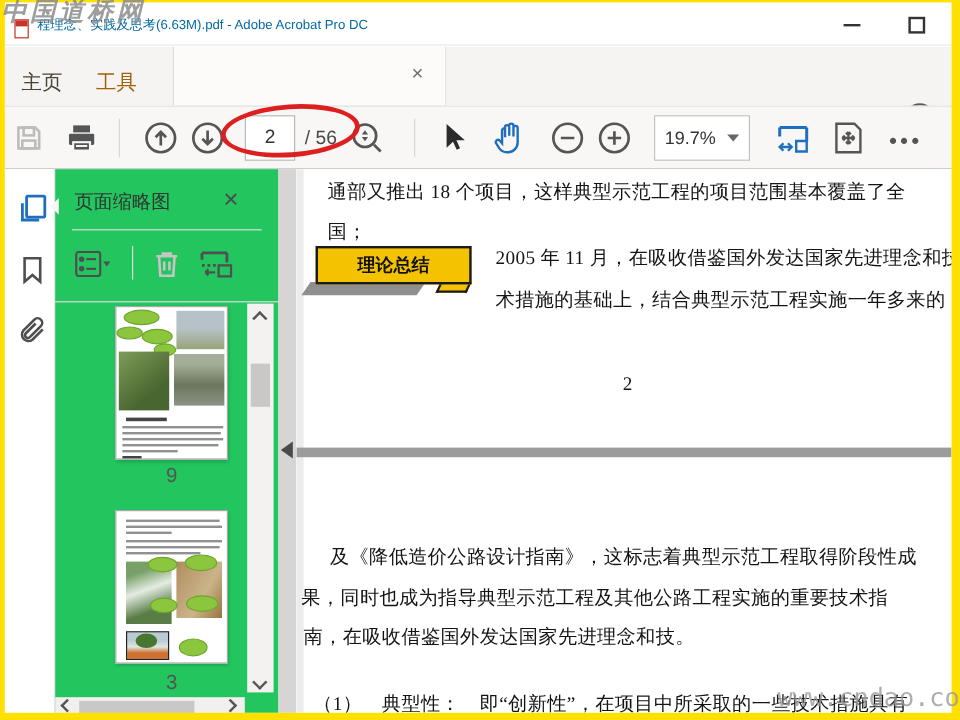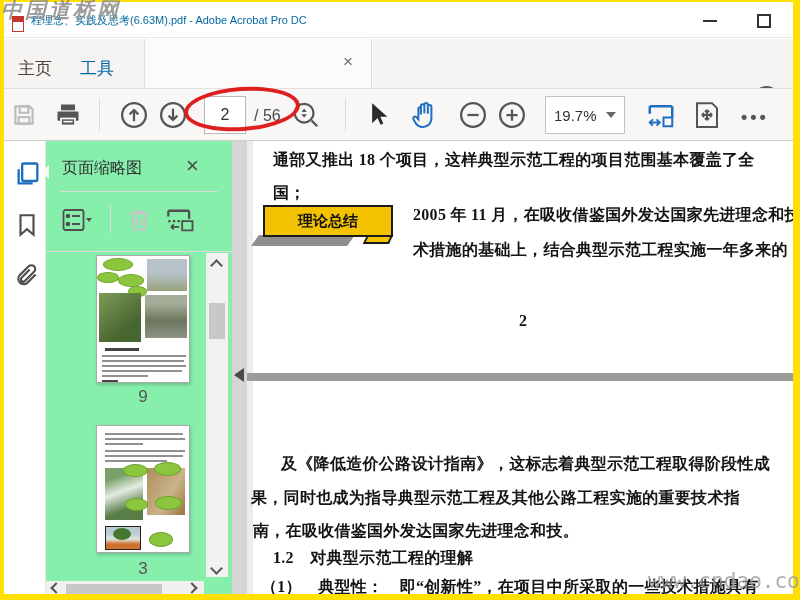--- a/index.html
+++ b/index.html
@@ -23,21 +23,21 @@
 
   
   .wm-top { left:1px; top:-4px; font-family:"DejaVu Serif","Liberation Serif",serif; font-style:italic; font-weight:bold;
             font-size:21px; letter-spacing:3px; color:#8d8d8d; opacity:.85; z-index:60; }
   .wm-bottom { left:648px; top:569px; font-family:"DejaVu Sans Mono","Liberation Mono",monospace;
                font-size:21px; color:#9a9a9a; opacity:.8; z-index:60; letter-spacing:0px; }
 
   
   .tabbar { left:4px; top:39px; width:789px; height:49px; background:#f5f4f2; }
   .tab-home  { left:4px; top:12px; padding:6px 10px; font-size:17px; color:#4a4336; }
-  .tab-tools { left:66px; top:12px; padding:6px 10px; font-size:17px; color:#0369a1; }
+  .tab-tools { left:66px; top:12px; padding:6px 10px; font-size:17px; color:#a16207; }
   .tab-doc { left:140px; top:0; width:228px; height:49px; background:#fcfbfa; border-left:1px solid #e0dedb; border-right:1px solid #e0dedb; }
   .tab-doc-label { left:40px; top:16px; font-size:15px; color:#4a4336; white-space:nowrap; }
   .tab-doc-close { left:198px; top:13px; font-size:17px; color:#6b6b6b; cursor:default; }
   .help-circle { left:749px; top:47px; width:27px; height:27px; border:2px solid #5a5a5a; border-radius:50%;
                  text-align:center; font-size:16px; font-weight:bold; color:#5a5a5a; line-height:24px; }
 
   
   .toolbar { left:4px; top:88px; width:789px; height:53px; background:#f8f7f6; border-top:1px solid #e2e1df; border-bottom:1px solid #cfcecd; }
   .tb-divider { top:10px; width:1px; height:32px; background:#d8d7d5; }
   .tb-icon { top:10px; width:32px; height:32px; display:flex; align-items:center; justify-content:center; }
@@ -51,21 +51,21 @@
   .zoom-value { font-size:15px; color:#333; }
   .zoom-caret { width:0; height:0; border-left:5px solid transparent; border-right:5px solid transparent; border-top:6px solid #666; }
   .tb-dots { left:737px; top:18px; font-size:18px; color:#555; letter-spacing:3px; font-weight:bold; }
 
   
   .rail { left:4px; top:141px; width:42px; height:453px; background:#ffffff; border-right:1px solid #e6e5e3; }
   .rail-item { left:10px; width:28px; height:30px; }
   .notch { left:42px; top:165px; width:0; height:0; border-top:7px solid transparent; border-bottom:7px solid transparent; border-right:7px solid #f8f7f6; z-index:5; }
 
   
-  .panel { left:46px; top:141px; width:186px; height:453px; background:#86efac;text-decoration:underline; }
+  .panel { left:46px; top:141px; width:186px; height:453px; background:#22c55e;text-decoration:underline; }
   .panel-title { left:16px; top:17px; font-size:16px; color:#333; }
   .panel-close { left:140px; top:12px; font-size:22px; color:#4a4a4a; }
   .panel-hr1 { left:14px; top:50px; width:158px; height:1px; background:#dddcda; }
   .panel-hr2 { left:0px; top:110px; width:186px; height:1px; background:#dddcda; }
   .panel-tool { top:62px; width:34px; height:34px; display:flex; align-items:center; justify-content:center; }
   .panel-tool-divider { left:64px; top:64px; width:1px; height:28px; background:#dddcda; }
 
   .thumb-page { left:50px; width:94px; background:#fff; border:1px solid #a8a8a8; box-shadow:1px 2px 3px rgba(0,0,0,.18); }
   .thumb-9  { top:114px; height:128px; }
   .thumb-10 { top:284px; height:128px; }
@@ -94,21 +94,21 @@
   
   .splitter { left:232px; top:141px; width:15px; height:453px; background:#d6d5d4; }
   .collapse-tri { left:234px; top:368px; width:0; height:0; border-top:7px solid transparent; border-bottom:7px solid transparent; border-right:10px solid #4a4a4a; z-index:6; }
 
   
   .docpane { left:247px; top:141px; width:546px; height:453px; background:#fff; overflow:hidden; }
   .page-gutter { left:0; top:0; width:6px; height:453px; background:#ececec; }
   .page-sep { left:0px; top:232px; width:546px; height:8px; background:#9c9c9c; }
 
   .docline { position:absolute; font-family:"Liberation Serif","DejaVu Serif",serif; font-size:16px; color:#141414;
-             letter-spacing:0.3px; white-space:nowrap;font-weight:bold; }
+             letter-spacing:0.3px; white-space:nowrap; }
 
   .badge { left:16px; top:64px; width:130px; height:32px; background:#f3c200; border:2px solid #1a1a1a;
            display:flex; align-items:center; justify-content:center; z-index:3;
            font-family:"Liberation Sans",sans-serif; font-size:15px; font-weight:bold; color:#111; }
   .badge-shadow { left:8px; top:94px; width:96px; height:11px; background:#8f8f8f; transform:skewX(-35deg); z-index:1; }
   .badge-fold { left:118px; top:94px; width:26px; height:9px; background:#f3c200; border:2px solid #1a1a1a; border-top:none; transform:skewX(-25deg); z-index:2; }
 
   svg { display:block; }
 </style>
 </head>
@@ -332,24 +332,23 @@
   <div class="abs badge">理论总结</div>
   <div class="abs badge-shadow"></div>
   <div class="abs badge-fold"></div>
 
   <div class="docline" style="left:166px;top:64px;">2005 年 11 月，在吸收借鉴国外发达国家先进理念和技</div>
   <div class="docline" style="left:166px;top:99px;">术措施的基础上，结合典型示范工程实施一年多来的</div>
   <div class="docline" style="left:272px;top:171px;">2</div>
 
   <div class="abs page-sep"></div>
 
-  <div class="docline" style="left:28px;top:313px;margin-left:6px;">及《降低造价公路设计指南》，这标志着典型示范工程取得阶段性成</div>
+  <div class="docline" style="left:28px;top:313px;">及《降低造价公路设计指南》，这标志着典型示范工程取得阶段性成</div>
   <div class="docline" style="left:4px;top:347px;">果，同时也成为指导典型示范工程及其他公路工程实施的重要技术指</div>
   <div class="docline" style="left:6px;top:380px;">南，在吸收借鉴国外发达国家先进理念和技。</div>
-  <div class="docline" style="left:26px;top:407px;">1.2　对典型示范工程的理解</div>
   <div class="docline" style="left:14px;top:436px;">（1）　典型性：　即“创新性”，在项目中所采取的一些技术措施具有</div>
 </div>
 
 <div class="abs wm-top">中国道桥网</div>
 <div class="abs wm-bottom">www.cndao.com</div>
 
 <div class="abs frame-top"></div>
 <div class="abs frame-left"></div>
 <div class="abs frame-right"></div>
 <div class="abs frame-bottom"></div>

